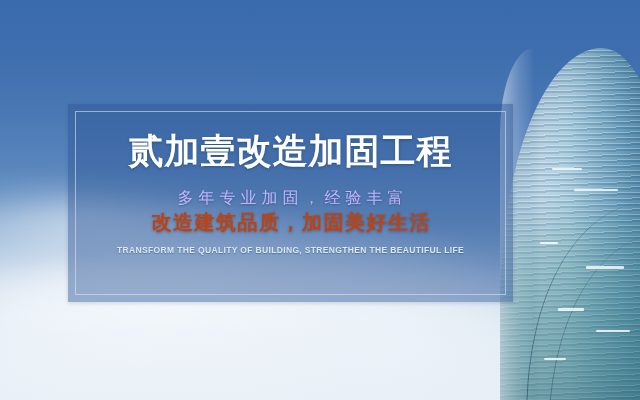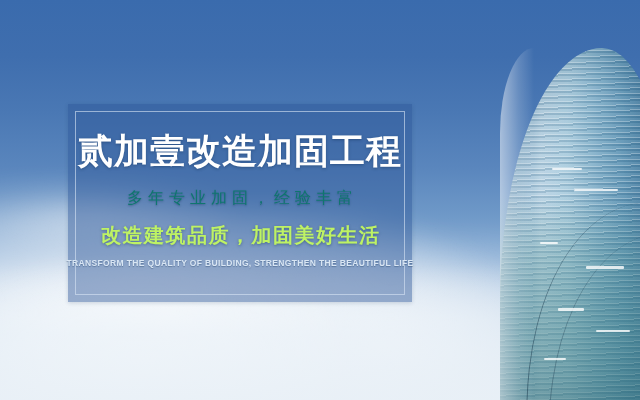--- a/index.html
+++ b/index.html
@@ -175,21 +175,21 @@
   .win {
     position:absolute;
     background:rgba(255,255,255,0.80);
     border-radius:1px;
   }
 
   
   .panel {
     position:absolute;
     left:68px; top:104px;
-    width:344px; height:198px;
+    width:445px; height:198px;
     background:rgba(44,86,150,0.46);
     box-shadow:0 1px 4px rgba(20,50,90,0.18);
   }
   .panel-inner-border {
     position:absolute;
     left:7px; top:7px; right:7px; bottom:7px;
     border:1px solid rgba(214,228,244,0.62);
   }
   .panel-content {
     position:absolute;
@@ -206,31 +206,31 @@
     color:#ffffff;
     font-size:35px;
     font-weight:bold;
     letter-spacing:1px;
     line-height:1.08;
     text-shadow:0 1px 3px rgba(18,48,86,0.45);
     white-space:nowrap;
   }
   .subline {
     margin-top:18px;
-    color:#0f766e;
+    color:#c4b5fd;
     font-size:16px;
     font-weight:normal;
     letter-spacing:5px;
     text-indent:5px;
     text-shadow:0 1px 2px rgba(18,48,86,0.40);
     white-space:nowrap;
   }
   .tagline {
-    margin-top:13px;
-    color:#bef264;
+    margin-top:0;
+    color:#c2410c;
     font-size:20px;
     font-weight:bold;
     letter-spacing:1.5px;
     text-indent:1.5px;
     text-shadow:0 1px 3px rgba(18,48,86,0.45);
     white-space:nowrap;
   }
   .tagline-en {
     margin-top:9px;
     color:#d9e6f4;

